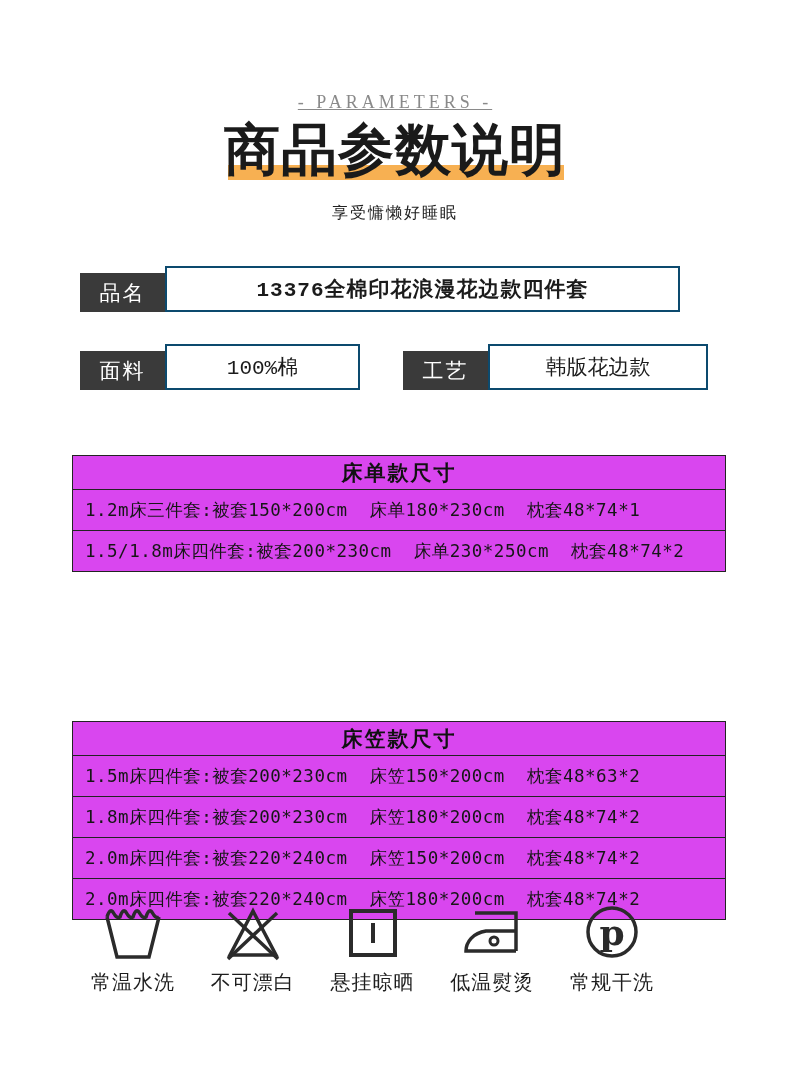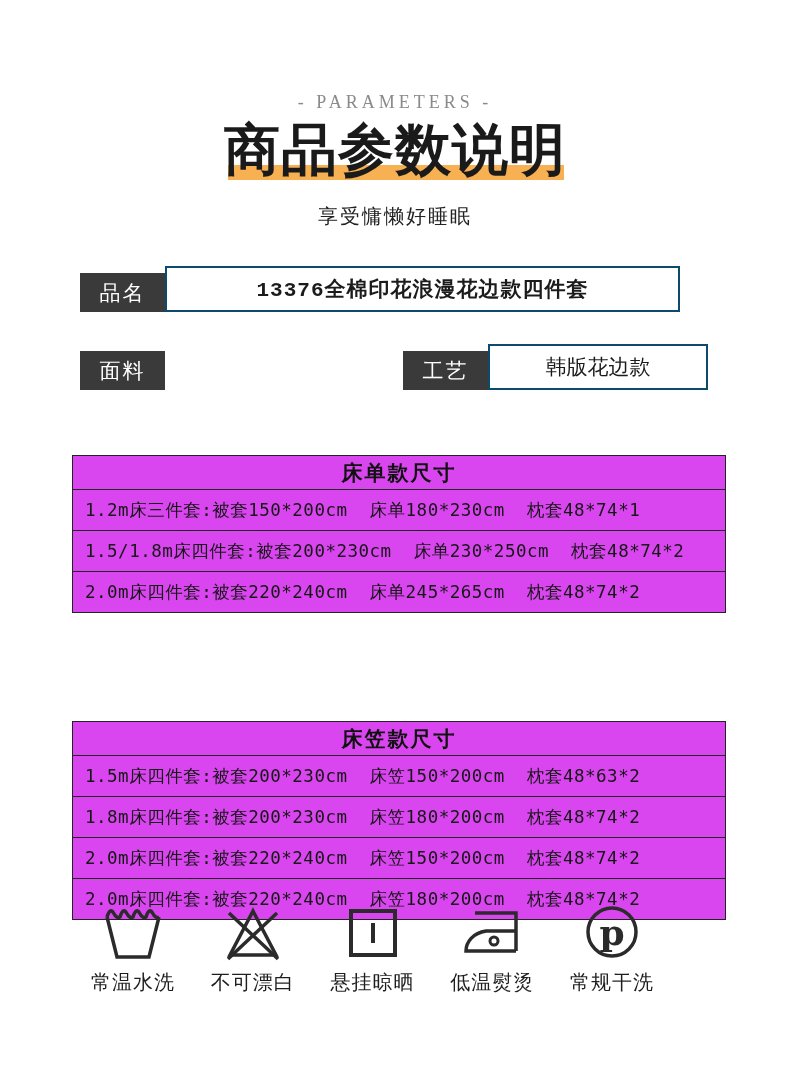--- a/index.html
+++ b/index.html
@@ -1,26 +1,26 @@
 <!DOCTYPE html>
 <html><head>
 <meta charset="utf-8">
 <style>
   html,body{margin:0;padding:0;background:#ffffff;}
   body{width:790px;height:1077px;font-family:"Liberation Sans","DejaVu Sans",sans-serif;color:#1b1b1b;}
   .page{position:relative;width:790px;height:1077px;background:#fff;overflow:hidden;}
 
   
   .eyebrow{position:absolute;top:92px;left:0;width:100%;text-align:center;
-    font-family:"Liberation Serif","DejaVu Serif",serif;font-size:18px;letter-spacing:4px;color:#8a8a8a;}
+    font-family:"Liberation Serif","DejaVu Serif",serif;font-size:18px;letter-spacing:4px;color:#8a8a8a;text-decoration:underline;}
   .title-block{position:absolute;top:118px;left:0;width:100%;text-align:center;}
   .title-wrap{position:relative;display:inline-block;}
   .title-underline{position:absolute;left:4px;right:2px;bottom:2px;height:15px;background:#F7B052;}
   .title{position:relative;font-size:56px;font-weight:800;letter-spacing:1px;color:#1a1a1a;line-height:1.15;}
-  .subtitle{position:absolute;top:203px;left:0;width:100%;text-align:center;font-size:20px;letter-spacing:2px;color:#222;}
+  .subtitle{position:absolute;top:203px;left:0;width:100%;text-align:center;font-size:16px;letter-spacing:2px;color:#222;}
 
   
   .info-row{position:absolute;display:flex;height:46px;}
   .row-name{left:80px;top:266px;width:600px;}
   .row-fabric{left:80px;top:344px;width:280px;}
   .row-craft{left:403px;top:344px;width:305px;}
   .label-box{width:85px;flex:0 0 85px;background:#3a3a3a;color:#fff;display:flex;align-items:center;justify-content:center;
     font-size:21px;letter-spacing:2px;margin-top:7px;}
   .value-box{flex:1;border:2px solid #0c4a6e;display:flex;align-items:center;justify-content:center;
     font-size:21px;background:#fff;box-sizing:border-box;font-family:Liberation Mono, monospace;}
@@ -60,32 +60,32 @@
 
   <div class="subtitle">享受慵懒好睡眠</div>
 
   <div class="info-row row-name">
     <div class="label-box">品名</div>
     <div class="value-box value-bold">13376全棉印花浪漫花边款四件套</div>
   </div>
 
   <div class="info-row row-fabric">
     <div class="label-box">面料</div>
+    <div class="value-box">100%棉</div>
   </div>
 
   <div class="info-row row-craft">
     <div class="label-box">工艺</div>
     <div class="value-box">韩版花边款</div>
   </div>
 
   <div class="size-table table-sheet">
     <div class="thead">床单款尺寸</div>
     <div class="trow">1.2m床三件套:被套150*200cm  床单180*230cm  枕套48*74*1</div>
     <div class="trow">1.5/1.8m床四件套:被套200*230cm  床单230*250cm  枕套48*74*2</div>
-    <div class="trow">2.0m床四件套:被套220*240cm  床单245*265cm  枕套48*74*2</div>
   </div>
 
   <div class="size-table table-fitted">
     <div class="thead">床笠款尺寸</div>
     <div class="trow">1.5m床四件套:被套200*230cm  床笠150*200cm  枕套48*63*2</div>
     <div class="trow">1.8m床四件套:被套200*230cm  床笠180*200cm  枕套48*74*2</div>
     <div class="trow">2.0m床四件套:被套220*240cm  床笠150*200cm  枕套48*74*2</div>
     <div class="trow">2.0m床四件套:被套220*240cm  床笠180*200cm  枕套48*74*2</div>
   </div>
 

